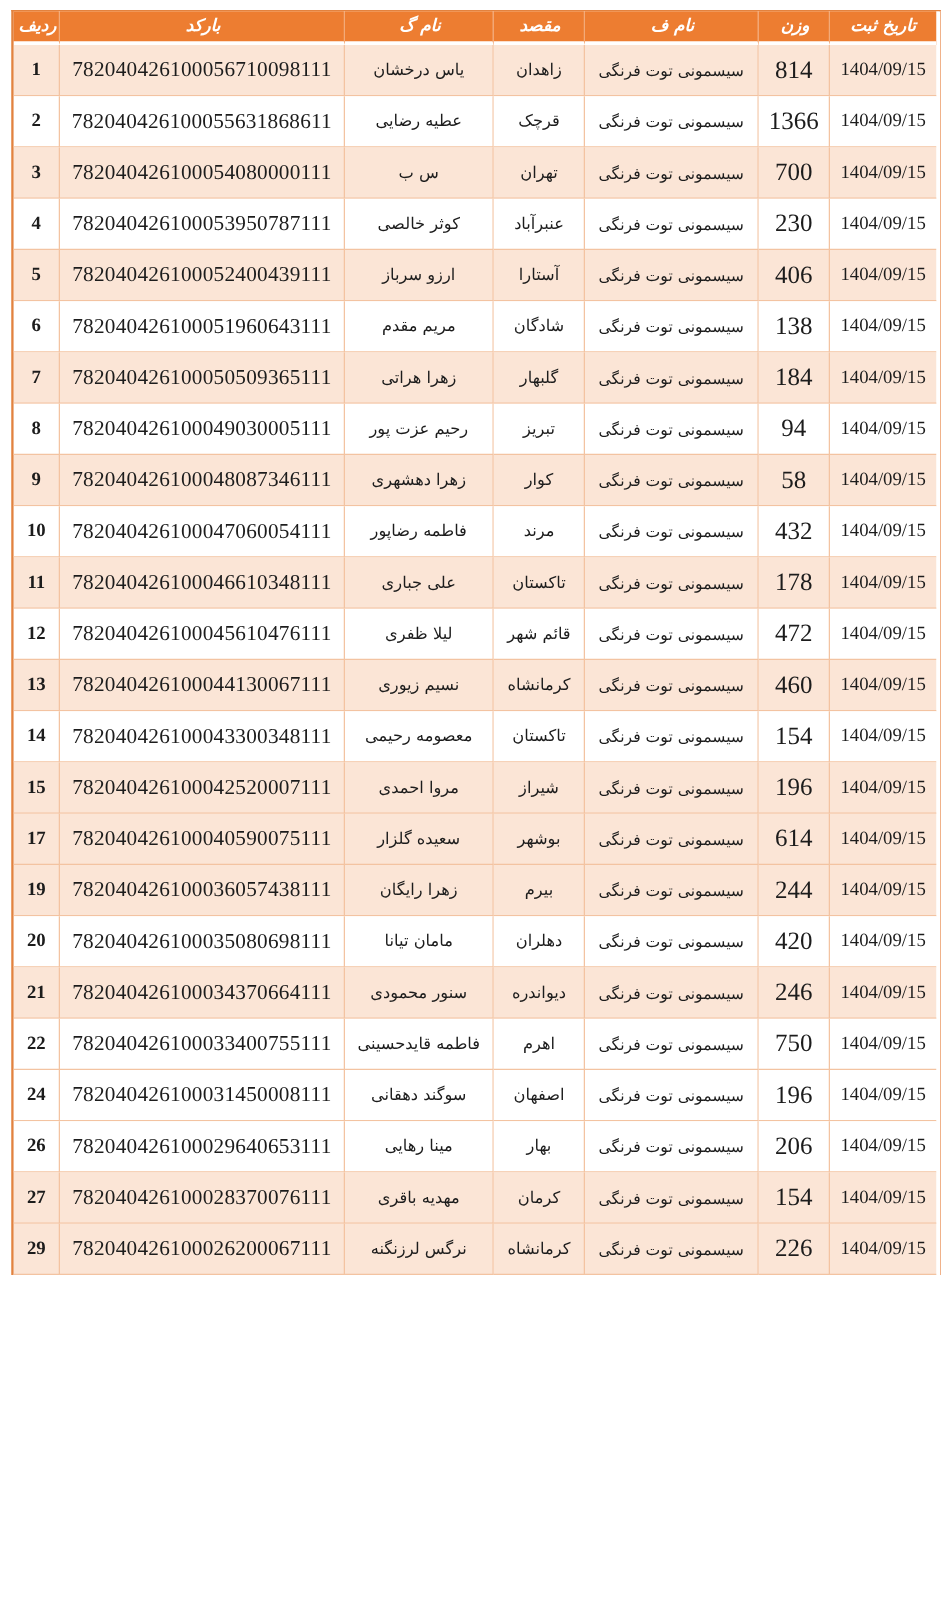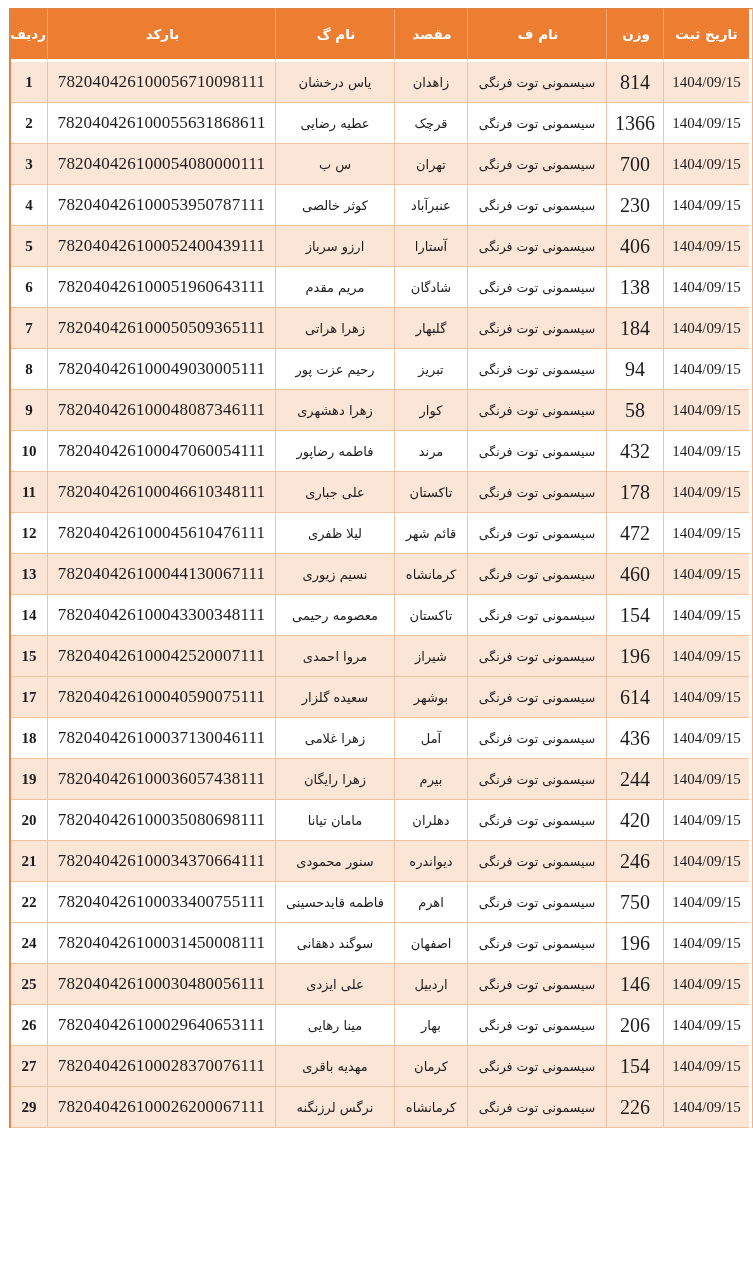--- a/index.html
+++ b/index.html
@@ -36,27 +36,28 @@
   col.c-name-f  { width: 139px; }
   col.c-vazn    { width: 57px; }
   col.c-date    { width: 85px; }
 
   th {
     background: #ed7d31;
     color: #ffffff;
     font-weight: bold;
     font-size: 13.5px;
     height: 24px;
-    padding: 13px 2px;
+    padding: 0 2px;
     text-align: center;
     vertical-align: middle;
     direction: rtl;
     border-bottom: 3px solid #ffffff;
     border-right: 1px solid rgba(255,255,255,0.35);
     font-family: "DejaVu Sans", sans-serif;
+    font-style: italic;
   }
   th:last-child { border-right: none; }
 
   td {
     height: 40px;
     text-align: center;
     vertical-align: middle;
     padding: 0 2px;
     color: #1c1c1c;
     border-right: 1.5px solid #f3c3a1;
@@ -256,29 +257,20 @@
         </tr>
         <tr class="band">
           <td class="col-radif">17</td>
           <td class="col-barcode">782040426100040590075111</td>
           <td class="col-name_g">سعیده گلزار</td>
           <td class="col-maqsad">بوشهر</td>
           <td class="col-name_f">سیسمونی توت فرنگی</td>
           <td class="col-vazn">614</td>
           <td class="col-date">1404/09/15</td>
         </tr>
-        <tr class="plain">
-          <td class="col-radif">18</td>
-          <td class="col-barcode">782040426100037130046111</td>
-          <td class="col-name_g">زهرا غلامی</td>
-          <td class="col-maqsad">آمل</td>
-          <td class="col-name_f">سیسمونی توت فرنگی</td>
-          <td class="col-vazn">436</td>
-          <td class="col-date">1404/09/15</td>
-        </tr>
         <tr class="band">
           <td class="col-radif">19</td>
           <td class="col-barcode">782040426100036057438111</td>
           <td class="col-name_g">زهرا رایگان</td>
           <td class="col-maqsad">بیرم</td>
           <td class="col-name_f">سیسمونی توت فرنگی</td>
           <td class="col-vazn">244</td>
           <td class="col-date">1404/09/15</td>
         </tr>
         <tr class="plain">
@@ -310,29 +302,20 @@
         </tr>
         <tr class="plain">
           <td class="col-radif">24</td>
           <td class="col-barcode">782040426100031450008111</td>
           <td class="col-name_g">سوگند دهقانی</td>
           <td class="col-maqsad">اصفهان</td>
           <td class="col-name_f">سیسمونی توت فرنگی</td>
           <td class="col-vazn">196</td>
           <td class="col-date">1404/09/15</td>
         </tr>
-        <tr class="band">
-          <td class="col-radif">25</td>
-          <td class="col-barcode">782040426100030480056111</td>
-          <td class="col-name_g">علی ایزدی</td>
-          <td class="col-maqsad">اردبیل</td>
-          <td class="col-name_f">سیسمونی توت فرنگی</td>
-          <td class="col-vazn">146</td>
-          <td class="col-date">1404/09/15</td>
-        </tr>
         <tr class="plain">
           <td class="col-radif">26</td>
           <td class="col-barcode">782040426100029640653111</td>
           <td class="col-name_g">مینا رهایی</td>
           <td class="col-maqsad">بهار</td>
           <td class="col-name_f">سیسمونی توت فرنگی</td>
           <td class="col-vazn">206</td>
           <td class="col-date">1404/09/15</td>
         </tr>
         <tr class="band">

